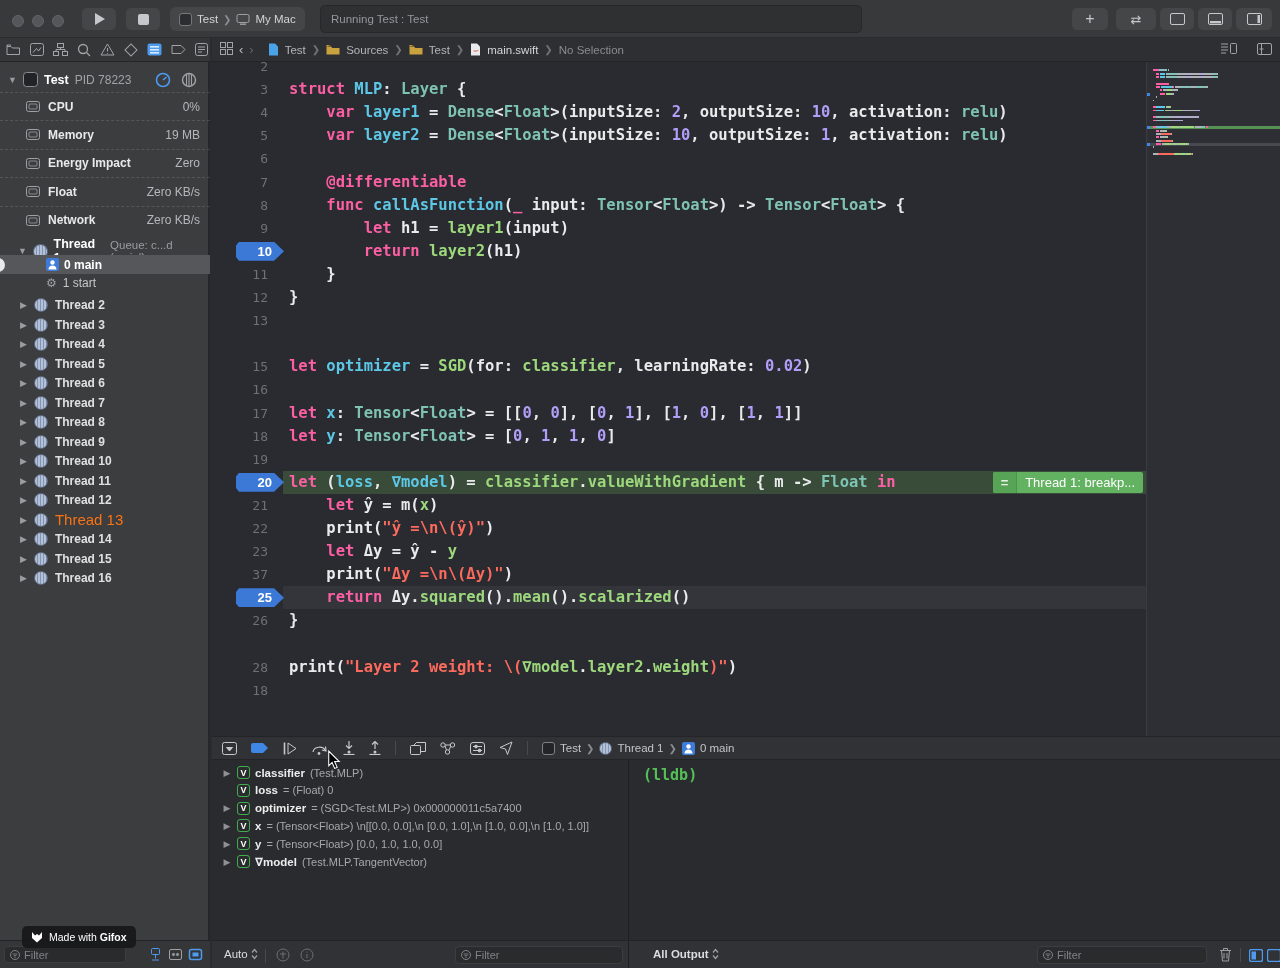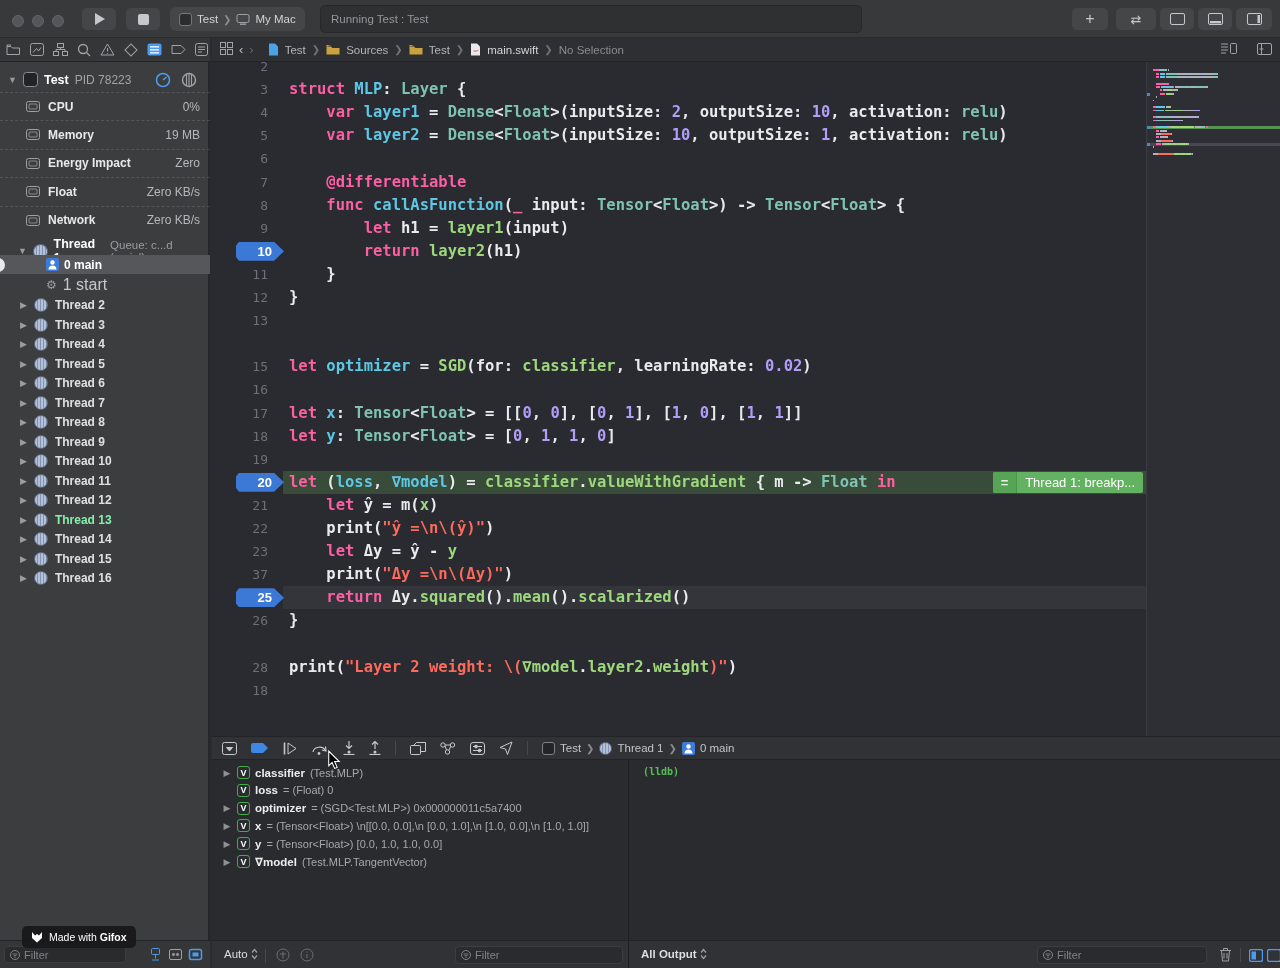--- a/index.html
+++ b/index.html
@@ -55,21 +55,21 @@
   .dbicon { display:flex; align-items:center; }
   .dbsep { width:1px; height:14px; background:#48494c; }
   .dbcrumb { display:flex; align-items:center; gap:5px; color:#c3c4c7; font-size:11.5px; }
   #varspane { left:212px; top:760px; width:415px; height:180px; background:#2a2b2f; }
   .varrow { position:absolute; left:0; width:415px; height:18px; display:flex; align-items:center; gap:5px; padding-left:10px; }
   .vdisc { width:10px; color:#8f9093; font-size:9px; text-align:center; }
   .vbadge { width:13px; height:13px; border:1.5px solid #3fae4a; border-radius:3px; color:#fff; font-size:9px; font-weight:bold; display:flex; align-items:center; justify-content:center; }
   .vname { color:#eceded; font-size:11.5px; font-weight:bold; }
   .vval { color:#a7a8ac; font-size:11px; white-space:nowrap; }
   #console { left:628px; top:760px; width:652px; height:180px; background:#2a2b2f; border-left:1px solid #1e1f22; }
-  #lldb { position:absolute; left:14px; top:6px; color:#55c057; font-family:"DejaVu Sans Mono","Liberation Mono",monospace; font-size:10px; font-weight:bold; }
+  #lldb { position:absolute; left:14px; top:6px; color:#55c057; font-family:"DejaVu Sans Mono","Liberation Mono",monospace; font-size:15px; font-weight:bold; }
   #vars-bottombar { left:212px; top:940px; width:416px; height:28px; background:#313236; border-top:1px solid #222326; }
   #console-bottombar { left:628px; top:940px; width:652px; height:28px; background:#313236; border-top:1px solid #222326; border-left:1px solid #1e1f22; }
   .popup { color:#dcdde0; font-size:11.5px; display:flex; align-items:center; gap:3px; }
 
   
   #gifox { left:22px; top:926px; height:22px; background:rgba(24,24,26,0.93); border-radius:5px; display:flex; align-items:center; gap:6px; padding:0 9px; color:#fff; font-size:10.5px; }
   #gifox b { font-weight:bold; }
 
   #cursor { left:325px; top:750px; width:18px; height:20px; z-index:50; }
 </style>
@@ -301,21 +301,21 @@
       <span class="abs" style="left:-3px;top:2.5px;width:8px;height:14px;background:#e8e9eb;border-radius:0 7px 7px 0;"></span>
       <svg class="abs" style="left:46px;top:3px;" width="13" height="13">
           <rect width="13" height="13" rx="2" fill="#3e7cd9"></rect>
           <circle cx="6.5" cy="4.5" r="2.2" fill="#fff"></circle>
           <path d="M2.5 11.5 c0-2.5 1.8-4 4-4 s4 1.5 4 4 z" fill="#fff"></path>
         </svg>
       <span class="abs" style="left:64px;top:2.5px;color:#fff;font-weight:bold;font-size:12px;">0 main</span>
     </div>
     <div class="abs" style="left:46px;top:214px;display:flex;align-items:center;gap:6px;">
       <span style="color:#9fa0a3;font-size:12px;">⚙</span>
-      <span style="color:#c6c7c9;font-size:16px;text-align:right;">1 start</span>
+      <span style="color:#c6c7c9;font-size:12px;text-align:right;">1 start</span>
     </div>
     <div id="thread-list">
         <div class="abs" style="left: 20px; top: 233.5px; height: 19px; display: flex; align-items: center; gap: 7px;">
           <span class="disc">▶</span>
     <span class="threadcirc" style="width:14px;height:14px;"></span>
     <span style="color:#dfe0e2;font-size:12px;font-weight:600;">Thread 2</span>
         </div>
         <div class="abs" style="left: 20px; top: 253px; height: 19px; display: flex; align-items: center; gap: 7px;">
           <span class="disc">▶</span>
     <span class="threadcirc" style="width:14px;height:14px;"></span>
@@ -362,21 +362,21 @@
     <span style="color:#dfe0e2;font-size:12px;font-weight:600;">Thread 11</span>
         </div>
         <div class="abs" style="left: 20px; top: 428.5px; height: 19px; display: flex; align-items: center; gap: 7px;">
           <span class="disc">▶</span>
     <span class="threadcirc" style="width:14px;height:14px;"></span>
     <span style="color:#dfe0e2;font-size:12px;font-weight:600;">Thread 12</span>
         </div>
         <div class="abs" style="left: 20px; top: 448px; height: 19px; display: flex; align-items: center; gap: 7px;">
           <span class="disc">▶</span>
     <span class="threadcirc" style="width:14px;height:14px;"></span>
-    <span style="color:#86efac;font-size:12px;font-weight:700;">Thread 13</span>
+    <span style="color:#f97316;font-size:15px;font-weight:400;">Thread 13</span>
         </div>
         <div class="abs" style="left: 20px; top: 467.5px; height: 19px; display: flex; align-items: center; gap: 7px;">
           <span class="disc">▶</span>
     <span class="threadcirc" style="width:14px;height:14px;"></span>
     <span style="color:#dfe0e2;font-size:12px;font-weight:600;">Thread 14</span>
         </div>
         <div class="abs" style="left: 20px; top: 487px; height: 19px; display: flex; align-items: center; gap: 7px;">
           <span class="disc">▶</span>
     <span class="threadcirc" style="width:14px;height:14px;"></span>
     <span style="color:#dfe0e2;font-size:12px;font-weight:600;">Thread 15</span>
@@ -746,21 +746,21 @@
     <div class="filterfield abs" style="left:243px;top:5px;width:168px;height:18px;">
       <svg width="10" height="10">
           <circle cx="5" cy="5" r="4.5" fill="none" stroke="#818285"></circle>
           <path d="M2.5 4 h5 M3.5 5.7 h3 M4.3 7.3 h1.4" stroke="#818285" stroke-width="0.9"></path>
         </svg>
       <span>Filter</span>
     </div>
   </div>
 
   <div id="console-bottombar" class="abs">
-    <span class="popup abs" style="left:12px;top:7px;text-align:center;">
+    <span class="popup abs" style="left:24px;top:7px;text-align:center;">
       <span style="font-weight:bold;">All Output</span>
       <svg width="7" height="12">
           <path d="M1 4.5 L3.5 1.5 L6 4.5 M1 7.5 L3.5 10.5 L6 7.5" fill="none" stroke="#9fa0a3" stroke-width="1.2"></path>
         </svg>
     </span>
     <div class="filterfield abs" style="left:408px;top:5px;width:170px;height:18px;">
       <svg width="10" height="10">
           <circle cx="5" cy="5" r="4.5" fill="none" stroke="#818285"></circle>
           <path d="M2.5 4 h5 M3.5 5.7 h3 M4.3 7.3 h1.4" stroke="#818285" stroke-width="0.9"></path>
         </svg>

